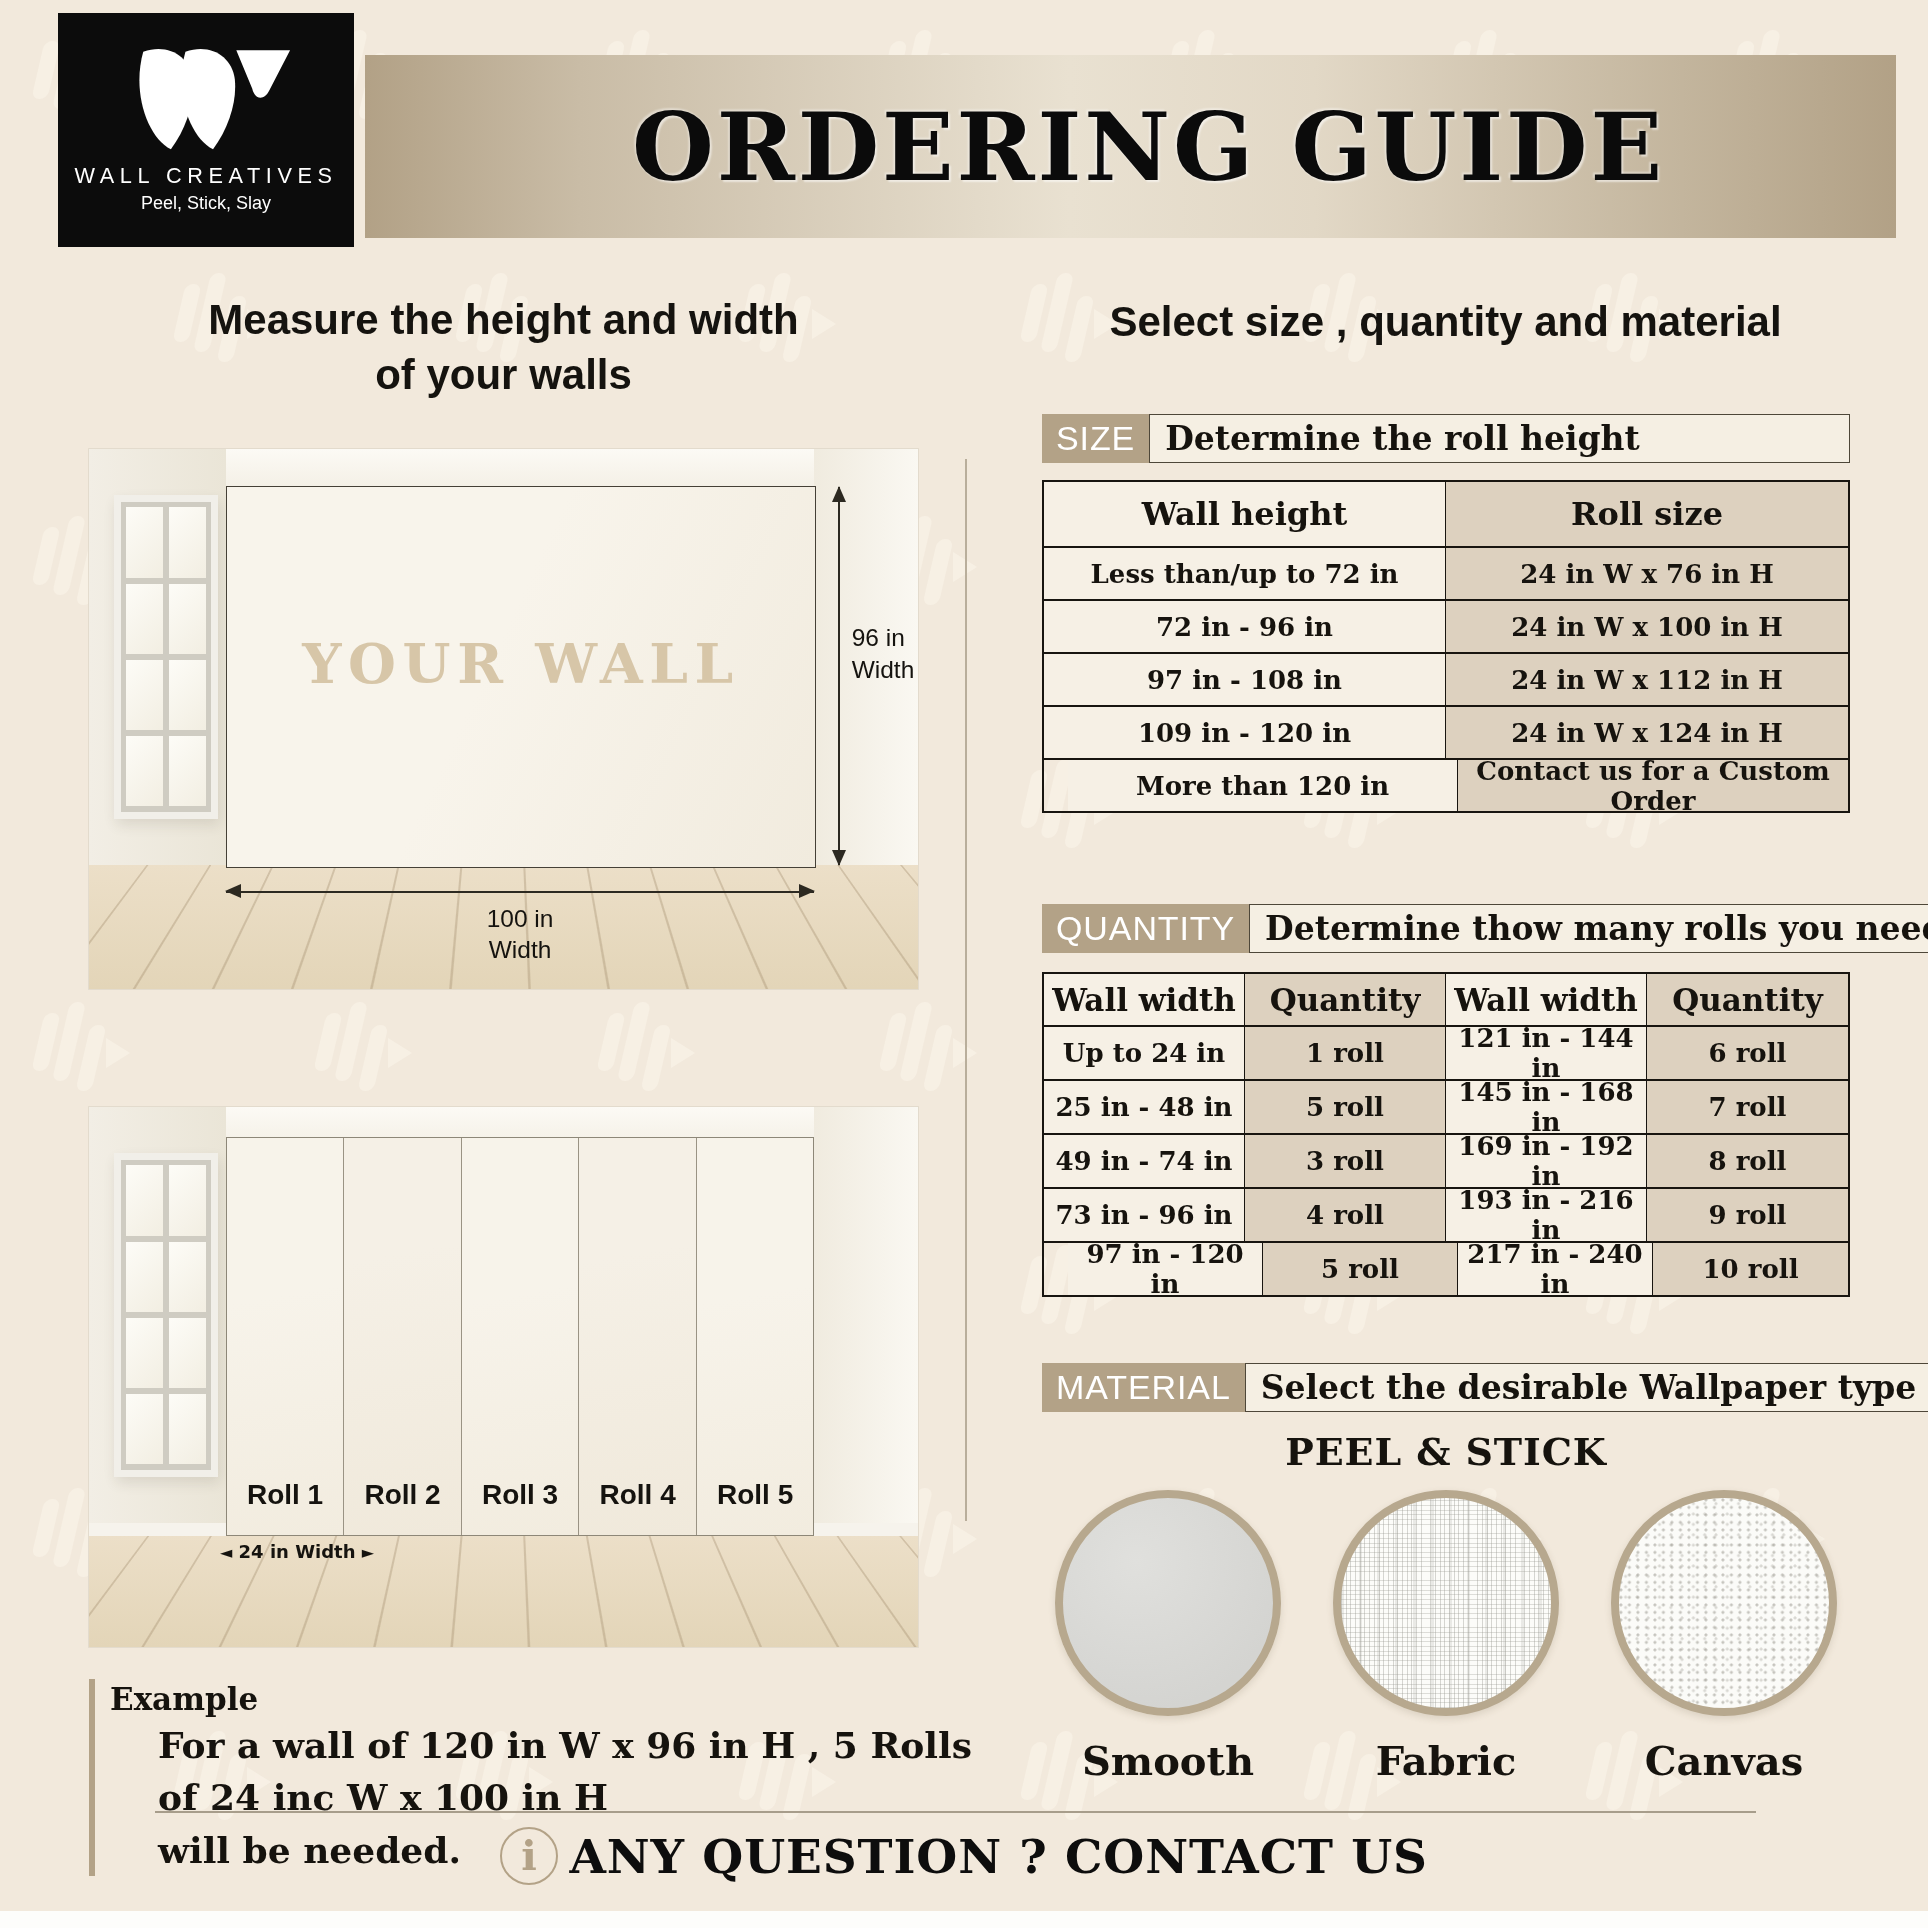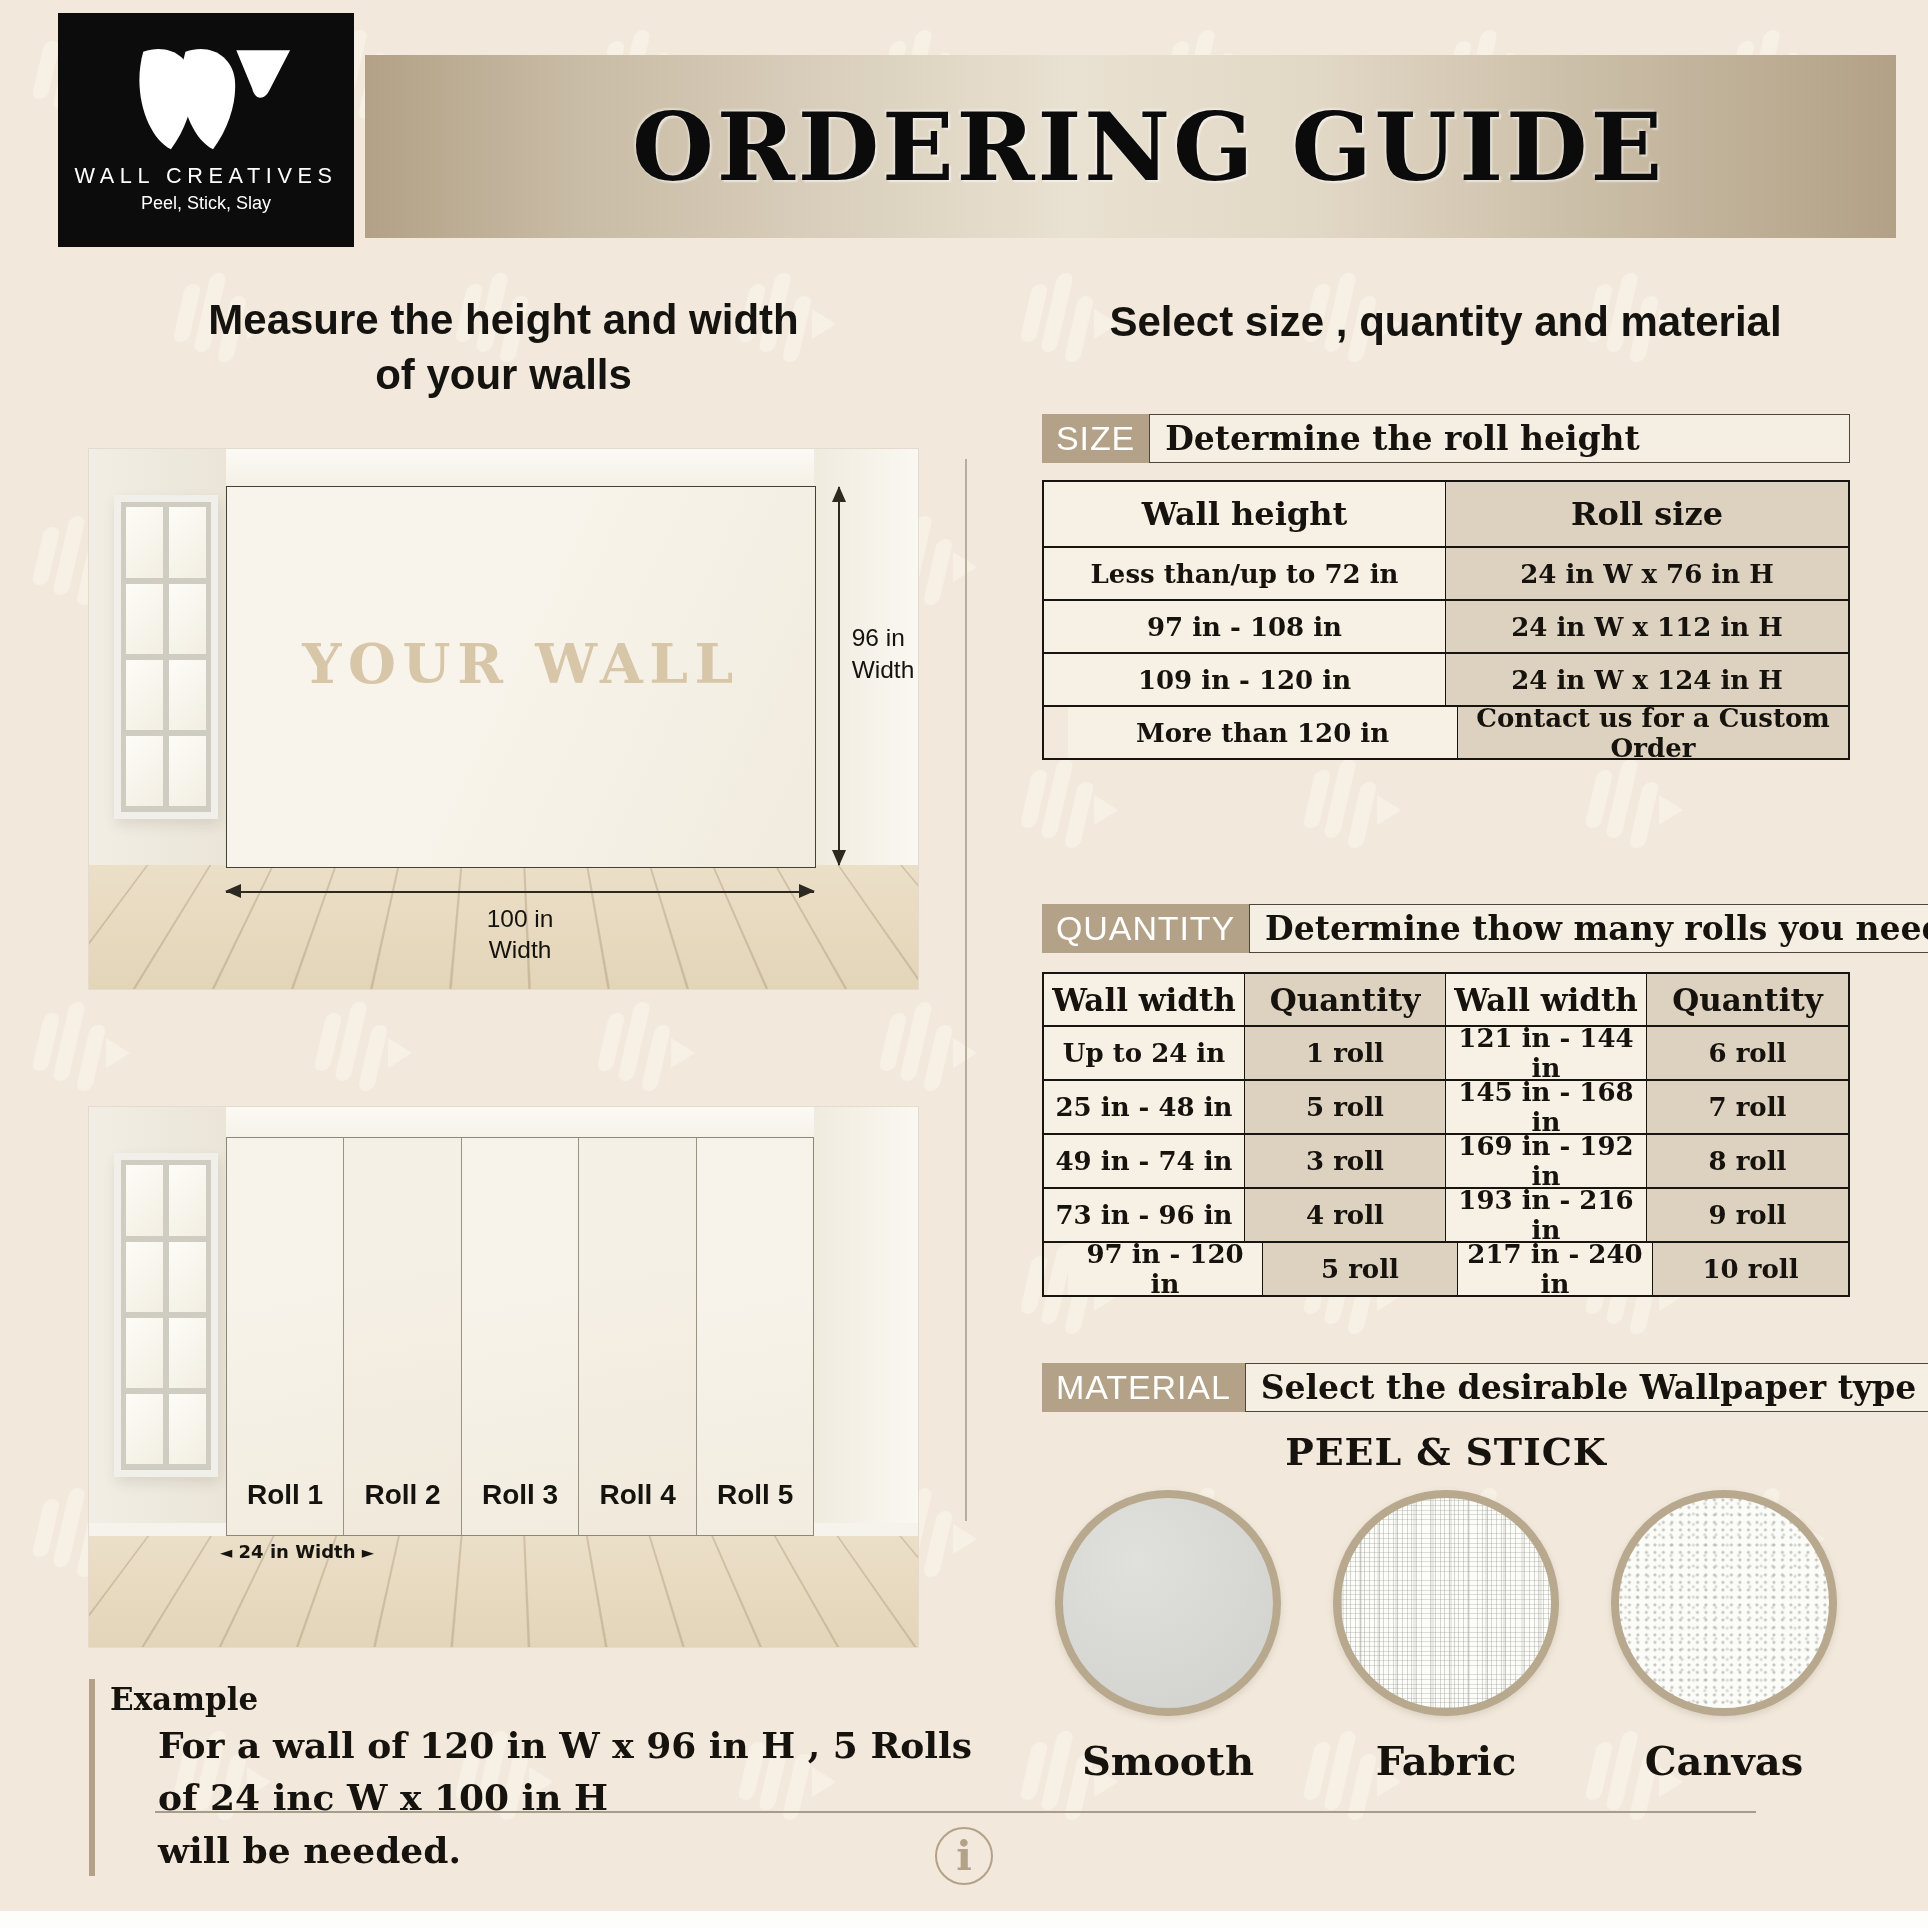--- a/index.html
+++ b/index.html
@@ -565,20 +565,24 @@
   <div class="tbl size-table">
     <div class="trow">
       <div class="tcell hd col50 c-cream">Wall height</div>
       <div class="tcell hd col50 c-tan">Roll size</div>
     </div>
     <div class="trow">
       <div class="tcell dt col50 c-cream">Less than/up to 72 in</div>
       <div class="tcell dt col50 c-tan">24 in W x 76 in H</div>
     </div>
     <div class="trow">
+      <div class="tcell dt col50 c-cream">72 in - 96 in</div>
+      <div class="tcell dt col50 c-tan">24 in W x 100 in H</div>
+    </div>
+    <div class="trow">
       <div class="tcell dt col50 c-cream">97 in - 108 in</div>
       <div class="tcell dt col50 c-tan">24 in W x 112 in H</div>
     </div>
     <div class="trow">
       <div class="tcell dt col50 c-cream">109 in - 120 in</div>
       <div class="tcell dt col50 c-tan">24 in W x 124 in H</div>
     </div>
     <div class="trow">
       <div class="tcell dt col50 c-cream">More than 120 in</div>
       <div class="tcell dt col50 c-tan">Contact us for a Custom Order</div>
@@ -649,17 +653,18 @@
       <div class="circle canvas"></div>
       <div class="material-label">Canvas</div>
     </div>
   </div>
 
   <div class="footer-divider"></div>
   <div class="footer">
     <span class="info-icon">
         <span>i</span>
       </span>
+    <span class="footer-text">ANY QUESTION ? CONTACT US</span>
   </div>
   <div class="bottom-strip"></div>
 
 </div>
 
 
 </body></html>

